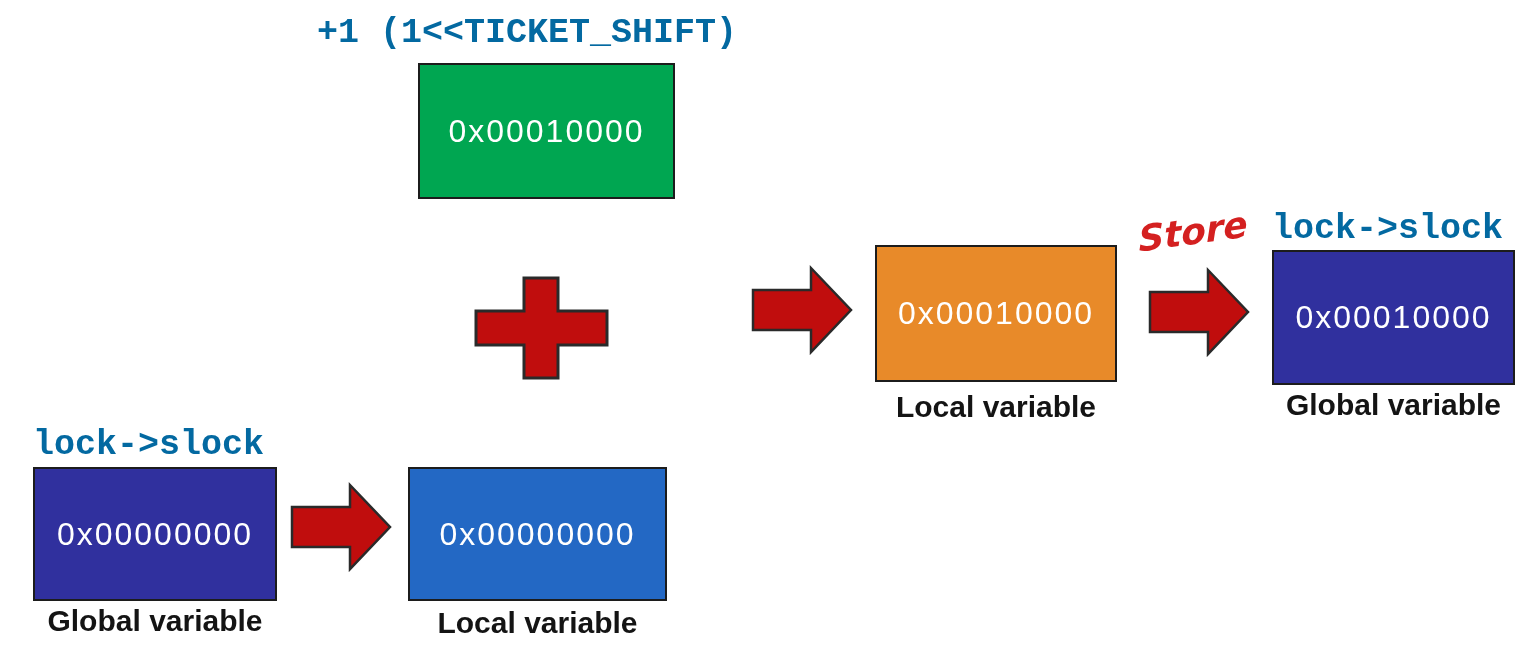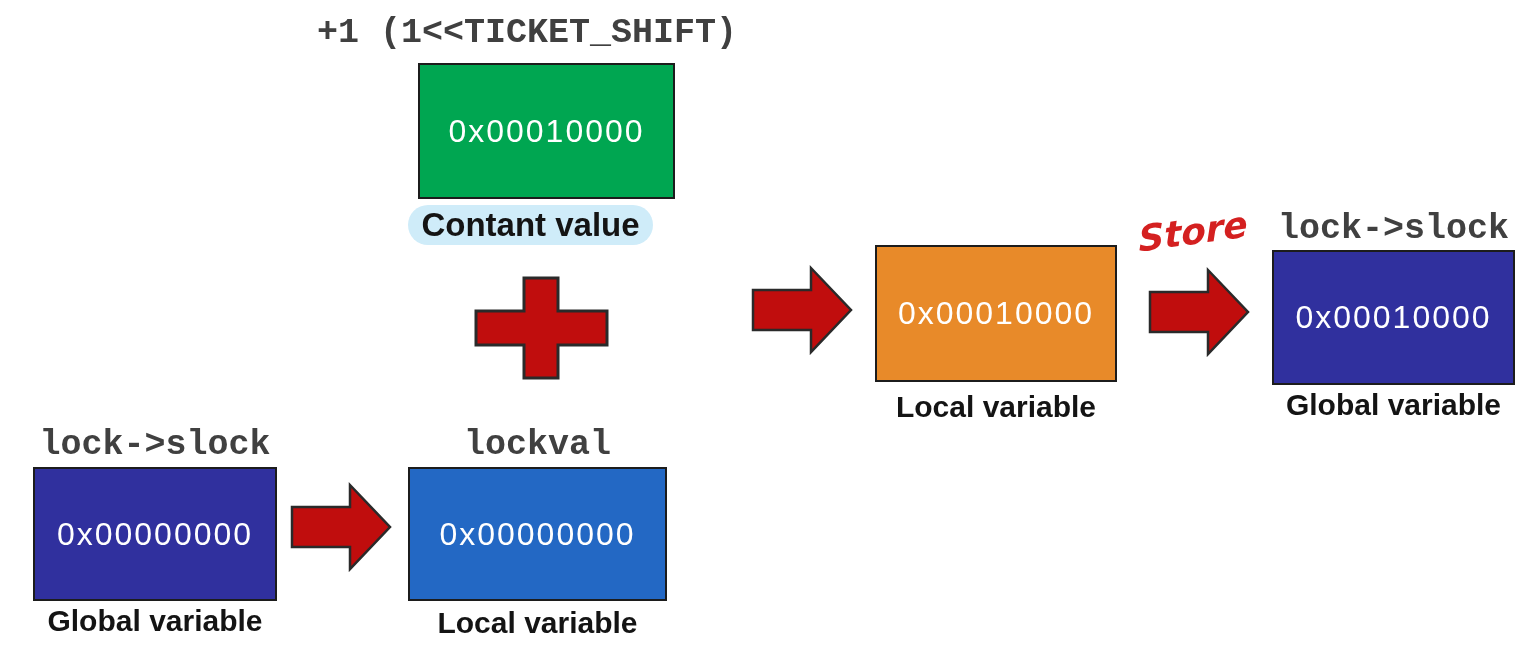--- a/index.html
+++ b/index.html
@@ -10,22 +10,22 @@
     background: #ffffff;
     overflow: hidden;
     font-family: "Liberation Sans", sans-serif;
   }
   .mono-label {
     position: absolute;
     font-family: "Liberation Mono", monospace;
     font-weight: bold;
     font-size: 35px;
     line-height: 1;
-    color: #404040;
-    text-align: center;
+    color: #0369a1;
+    text-align: left;
     white-space: nowrap;
   }
   .value-box {
     position: absolute;
     display: flex;
     align-items: center;
     justify-content: center;
     border: 2.5px solid #1c1c1c;
     box-sizing: border-box;
   }
@@ -77,41 +77,39 @@
 <body>
 
 <div class="canvas">
 
   <div class="mono-label" style="left:317px; top:16px; width:420px;">+1 (1&lt;&lt;TICKET_SHIFT)</div>
 
   <div class="value-box" style="left:418px; top:63px; width:257px; height:136px; background:#00a651;">
     <span class="hex-value">0x00010000</span>
   </div>
 
-  <div class="pill" style="left:408px; top:205px; width:245px; height:40px;">Contant value</div>
 
   <div class="icon-wrap" style="left:474px; top:276px;">
     <svg width="135" height="104" viewBox="0 0 135 104">
       <polygon points="50,2 84,2 84,35 133,35 133,69 84,69 84,102 50,102 50,69 2,69 2,35 50,35" fill="#c00d0d" stroke="#2a2a2a" stroke-width="3"></polygon>
     </svg>
   </div>
 
   <div class="mono-label" style="left:33px; top:428px; width:244px;">lock-&gt;slock</div>
   <div class="value-box" style="left:33px; top:467px; width:244px; height:134px; background:#30309e;">
     <span class="hex-value">0x00000000</span>
   </div>
   <div class="caption" style="left:13px; top:606px; width:284px;">Global variable</div>
 
   <div class="icon-wrap" style="left:290px; top:481px;">
     <svg width="104" height="92" viewBox="0 0 104 92">
       <polygon points="2,26 60,26 60,4 100,46 60,88 60,66 2,66" fill="#c00d0d" stroke="#2a2a2a" stroke-width="2.5"></polygon>
     </svg>
   </div>
 
-  <div class="mono-label" style="left:408px; top:428px; width:259px;">lockval</div>
   <div class="value-box" style="left:408px; top:467px; width:259px; height:134px; background:#2368c4;">
     <span class="hex-value">0x00000000</span>
   </div>
   <div class="caption" style="left:398px; top:608px; width:279px;">Local variable</div>
 
   <div class="icon-wrap" style="left:751px; top:264px;">
     <svg width="104" height="92" viewBox="0 0 104 92">
       <polygon points="2,26 60,26 60,4 100,46 60,88 60,66 2,66" fill="#c00d0d" stroke="#2a2a2a" stroke-width="2.5"></polygon>
     </svg>
   </div>

